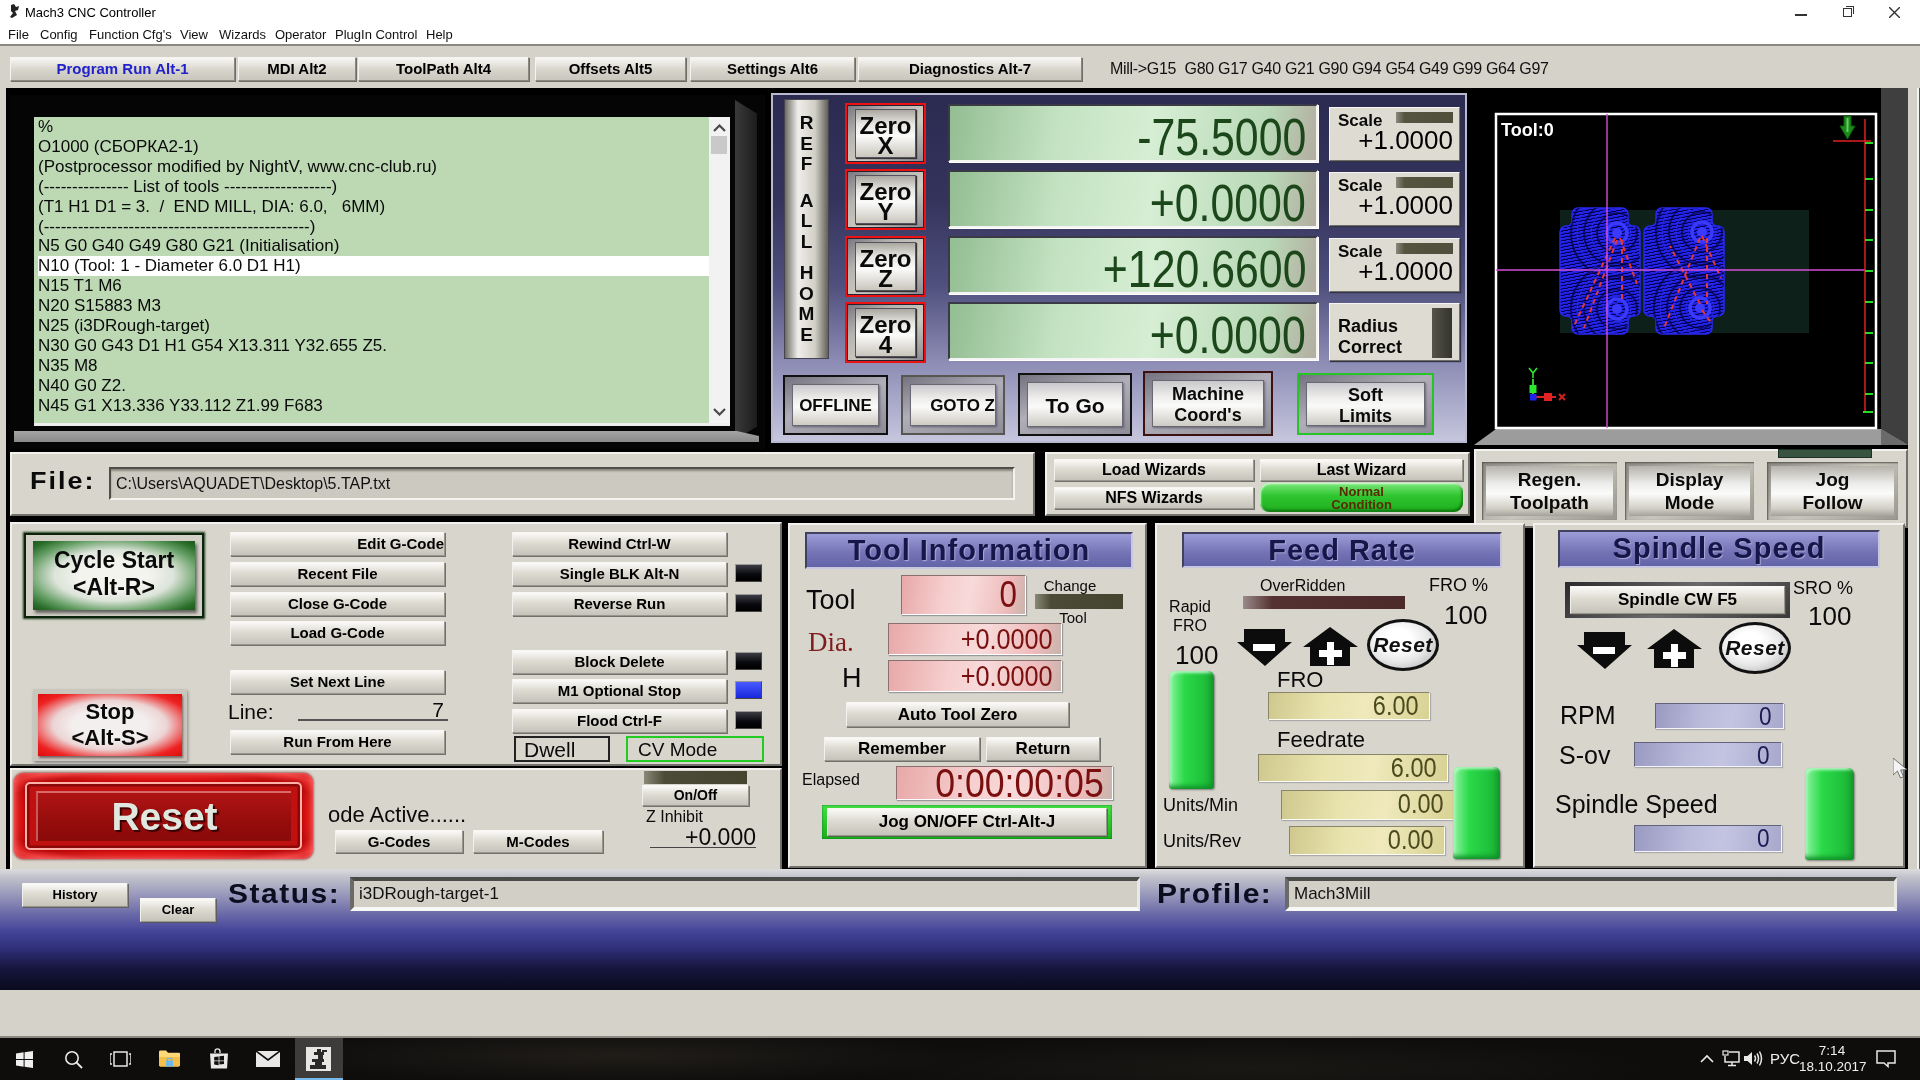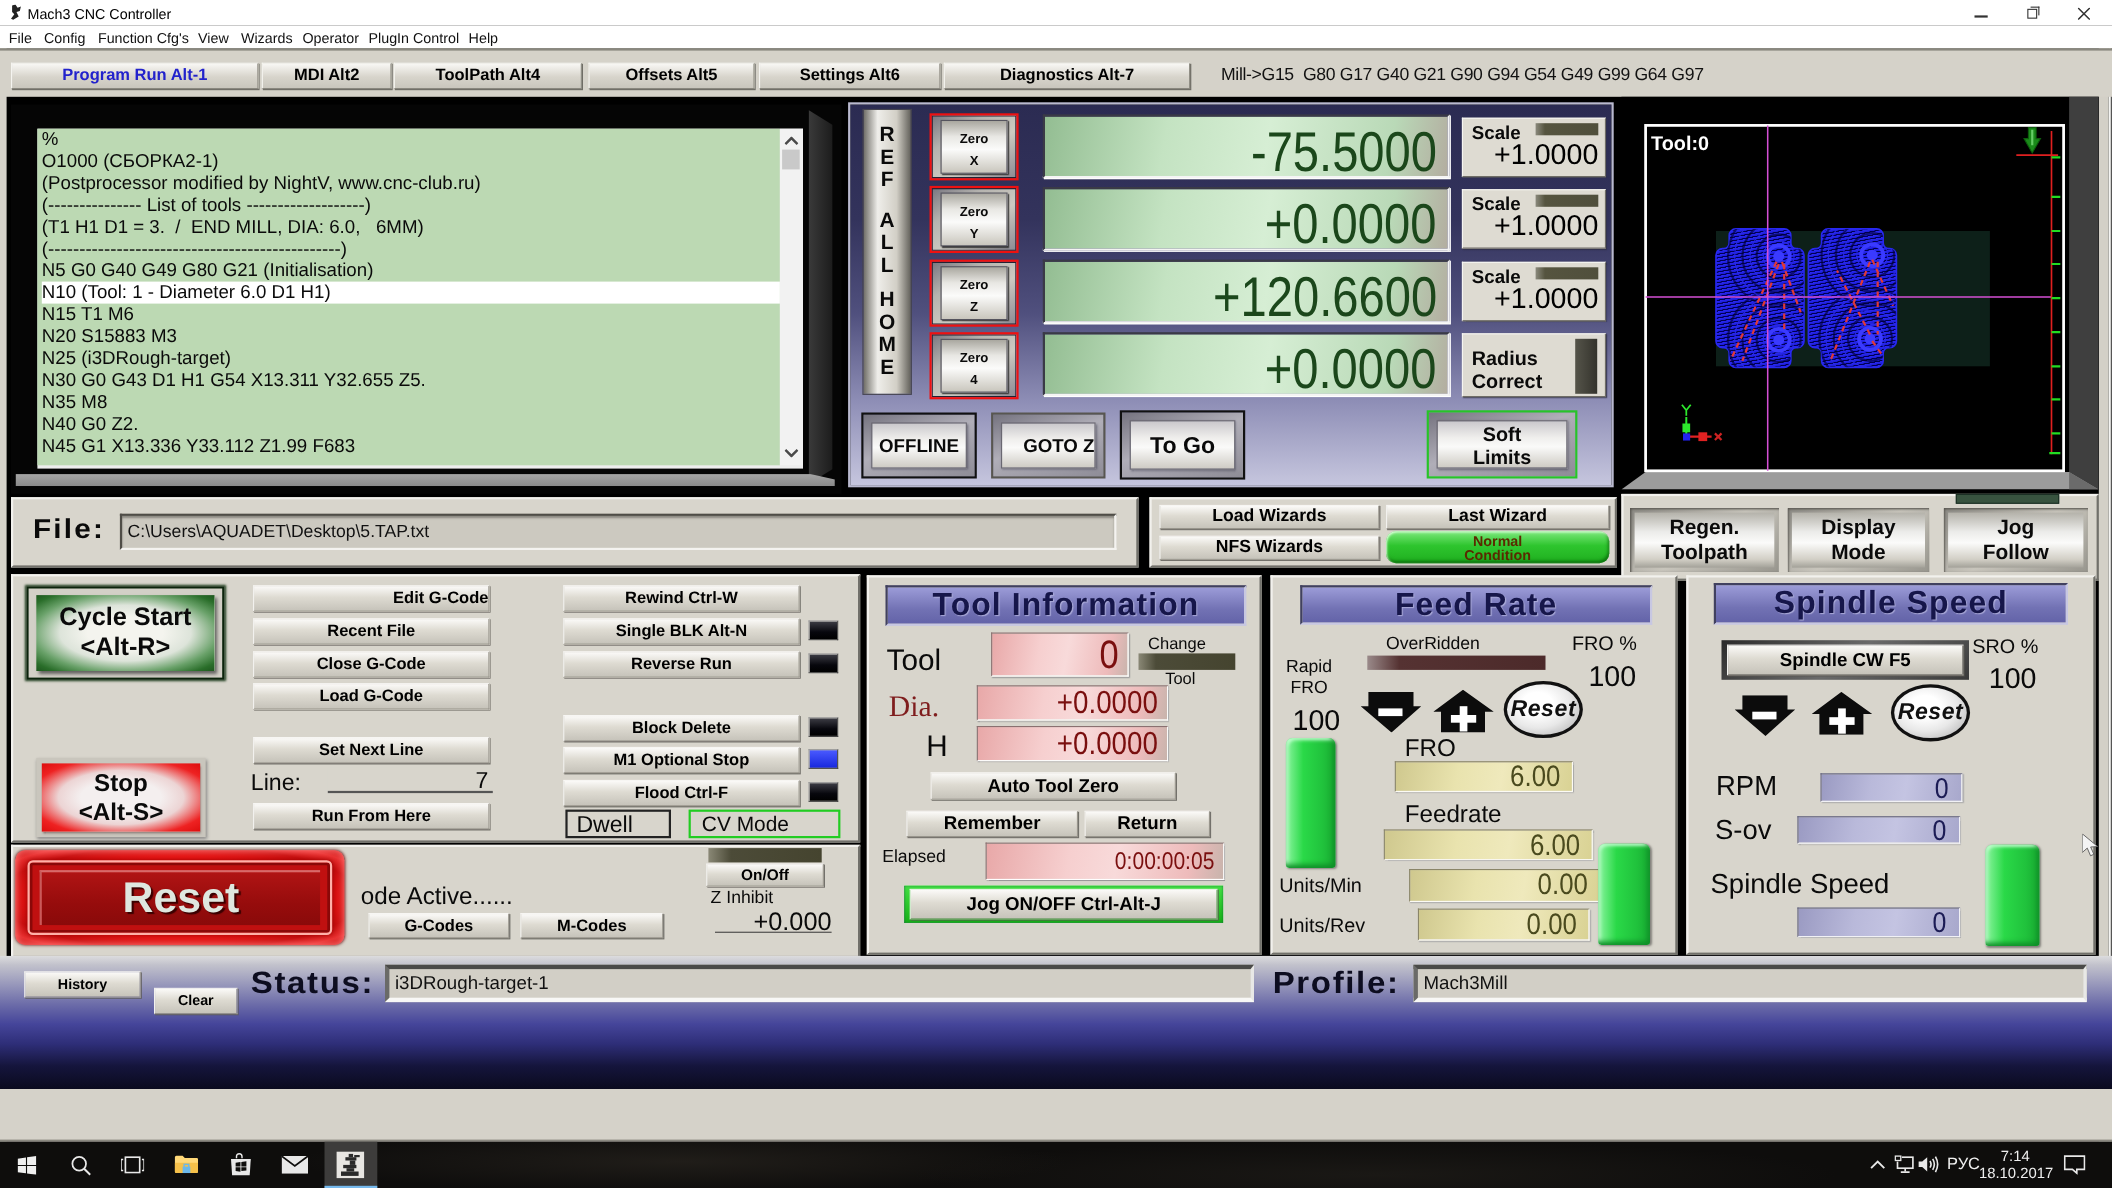--- a/index.html
+++ b/index.html
@@ -33,21 +33,21 @@
 .panel { position:absolute; background:#d8d5cc;
   border:2px solid; border-color:#f2f1ed #71706a #71706a #f2f1ed; }
 
 
 .zero { position:absolute; width:81px; height:61px; border:2px solid #e11;
   background:linear-gradient(145deg,#77757f,#b5b3af 30%,#cdcac1 60%,#8a8892);
   box-shadow:inset 0 0 0 1px #223; }
 .zero > div { position:absolute; left:8px; top:4px; right:8px; bottom:4px;
   background:linear-gradient(180deg,#a9a79f,#e8e7e3 30%,#fbfbfa 55%,#c9c6bd);
   border:1px solid #55545e; box-shadow:1px 1px 1px #333;
-  font-weight:bold; font-size:12px; line-height:20px; color:#0a0a0a; text-align:center; padding-top:6px; }
+  font-weight:bold; font-size:24px; line-height:20px; color:#0a0a0a; text-align:center; padding-top:6px; }
 
 
 .axisdro > span { display:inline-block; transform:scaleX(0.84); transform-origin:100% 50%; }
 
 .axisdro { position:absolute; width:370px; height:58px;
   background:linear-gradient(100deg,#93bd92,#c4e3c2 30%,#d6eed4 55%,#b9d9b7 85%,#b3ada0);
   border:2px solid; border-color:#3a3a46 #f4f4f4 #f4f4f4 #3a3a46;
   box-shadow:1px 1px 0 #fff; color:#1b471b; font-size:51px; line-height:54px; text-align:right;
   padding:5px 10px 0 0; letter-spacing:0px; }
 
@@ -238,20 +238,23 @@
   </div>
 
   <div class="dbtn" style="left:783px;top:375px;width:105px;height:60px;border:2px solid #111;">
     <div class="dbtn-in" style="font-size:17px;line-height:42px;">OFFLINE</div>
     </div>
   <div class="dbtn" style="left:901px;top:375px;width:104px;height:60px;border:2px solid #585650;">
     <div class="dbtn-in" style="font-size:17px;line-height:42px;text-align:right;">GOTO Z</div>
     </div>
   <div class="dbtn" style="left:1018px;top:373px;width:114px;height:63px;border:2px solid #111;">
     <div class="dbtn-in" style="font-size:21px;line-height:45px;">To Go</div>
+    </div>
+  <div class="dbtn" style="left:1143px;top:371px;width:130px;height:65px;border:2px solid #3c1210;">
+    <div class="dbtn-in" style="font-size:18px;line-height:21px;padding-top:3px;">Machine<br>Coord's</div>
     </div>
   <div class="dbtn" style="left:1297px;top:373px;width:137px;height:62px;border:2px solid #27c427;">
     <div class="dbtn-in" style="font-size:18px;line-height:21px;padding-top:2px;">Soft<br>Limits</div>
     </div>
 
   <div class="abs" id="tp-panel" style="left:1474px;top:88px;width:434px;height:357px;background:#000;">
   <svg width="434" height="357" style="position:absolute;left:0;top:0;">
     <defs>
       <linearGradient id="bstripe" x1="0" y1="0" x2="0.6" y2="3.1" spreadMethod="repeat" gradientUnits="userSpaceOnUse">
         <stop offset="0" stop-color="#2929f2"></stop>
@@ -481,21 +484,21 @@
     <div style="position:absolute;left:245px;top:69px;width:88px;height:15px;background:linear-gradient(90deg,#8a8876,#4c4b38 18%,#45442f);"></div>
     <div style="position:absolute;left:238px;top:84px;width:90px;text-align:center;font-size:15px;color:#0a0a0a;">Tool</div>
     <div style="position:absolute;left:18px;top:102px;font-size:27px;color:#7f1d1d;font-family:Liberation Serif, serif;">Dia.</div>
     <div class="pinkdro" style="left:98px;top:98px;width:174px;height:32px;font-size:29px;line-height:30px;"><span>+0.0000</span></div>
     <div style="position:absolute;left:52px;top:138px;font-size:27px;color:#0a0a0a;">H</div>
     <div class="pinkdro" style="left:98px;top:135px;width:174px;height:32px;font-size:29px;line-height:30px;"><span>+0.0000</span></div>
     <div class="btn" style="left:56px;top:177px;width:223px;height:25px;line-height:23px;font-size:17px;">Auto Tool Zero</div>
     <div class="btn" style="left:34px;top:212px;width:156px;height:24px;line-height:22px;font-size:17px;">Remember</div>
     <div class="btn" style="left:196px;top:212px;width:114px;height:24px;line-height:22px;font-size:17px;">Return</div>
     <div style="position:absolute;left:12px;top:246px;font-size:16px;color:#0a0a0a;">Elapsed</div>
-    <div class="pinkdro" style="left:106px;top:241px;width:217px;height:34px;font-size:22px;line-height:32px;"><span>0:00:00:05</span></div>
+    <div class="pinkdro" style="left:106px;top:241px;width:217px;height:34px;font-size:41px;line-height:32px;"><span>0:00:00:05</span></div>
     <div style="position:absolute;left:32px;top:280px;width:290px;height:34px;background:linear-gradient(180deg,#44e044,#17b017);padding:3px 5px;box-shadow:inset 0 0 2px #063;">
       <div class="btn" style="position:relative;width:100%;height:100%;line-height:26px;font-size:17px;">Jog ON/OFF Ctrl-Alt-J</div>
     </div>
   </div>
 
   <div class="panel" style="left:1155px;top:523px;width:370px;height:345px;">
     <div class="hdr" style="left:25px;top:7px;width:320px;height:36px;font-size:29px;">Feed Rate</div>
     <div style="position:absolute;left:103px;top:52px;font-size:16px;color:#0a0a0a;">OverRidden</div>
     <div style="position:absolute;left:272px;top:50px;font-size:18px;color:#0a0a0a;">FRO %</div>
     <div style="position:absolute;left:86px;top:71px;width:162px;height:13px;background:linear-gradient(90deg,#9a8a8a,#553232 18%,#4c2a2a);"></div>

